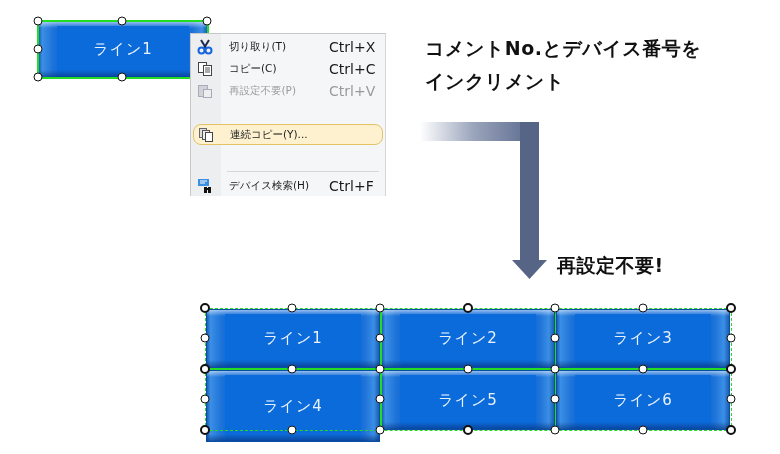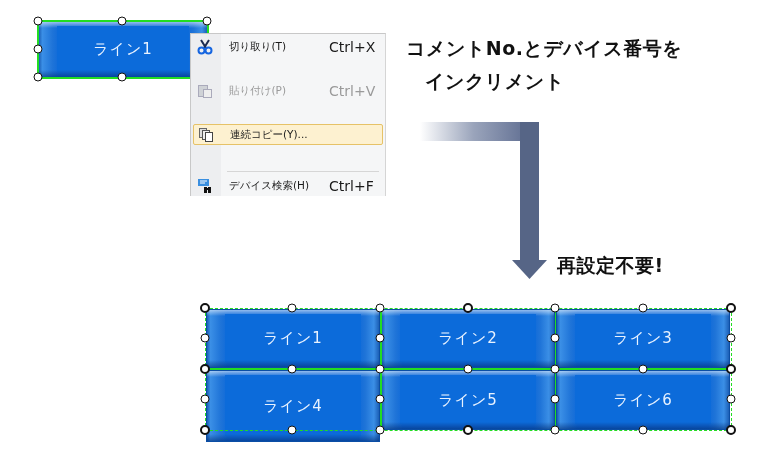--- a/index.html
+++ b/index.html
@@ -52,21 +52,21 @@
     font-size: 11px; color: #1a1a1a; z-index: 6;
   }
   .menu .gutter { position: absolute; left: 0; top: 0; bottom: 0; width: 30px; background: #edeef0; }
   .menu-item {
     position: absolute; left: 2px; right: 2px; height: 21px; display: flex; align-items: center;
   }
   .menu-item .icon { position: absolute; left: 3px; width: 18px; height: 16px; display: flex; align-items: center; justify-content: center; }
   .menu-item .text { position: absolute; left: 36px; font-size: 10.5px; }
   .menu-item .sc { position: absolute; left: 136px; font-size: 14px; }
   .menu-item.disabled .text, .menu-item.disabled .sc { color: #9a9a9a; }
-  .menu-item.hl { background: #fdf1d0; border: 1px solid #e6c267; border-radius: 2px; padding-left: 36px; }
+  .menu-item.hl { background: #fdf1d0; border: 1px solid #e6c267; border-radius: 8px; padding-left: 36px; }
   .menu-sep { position: absolute; left: 36px; right: 6px; height: 1px; background: #d6d6d6; }
 
   .note { position: absolute; font-size: 19px; font-weight: bold; color: #111; letter-spacing: 0.5px; }
 </style>
 </head>
 <body>
 
 <div class="line-btn" style="left:38px;top:21px;width:170px;height:57px;">
   <div class="inner"></div>
   <div class="label">ライン1</div>
@@ -87,29 +87,40 @@
       <svg width="16" height="16" viewBox="0 0 16 16">
           <path d="M4 1 L9 9 M12 1 L7 9" stroke="#1a2a50" stroke-width="2" fill="none"></path>
           <circle cx="4.5" cy="11.5" r="3" fill="none" stroke="#1565e0" stroke-width="2"></circle>
           <circle cx="11.5" cy="11.5" r="3" fill="none" stroke="#1565e0" stroke-width="2"></circle>
         </svg>
     </span>
     <span class="text">切り取り(T)</span>
     <span class="sc">Ctrl+X</span>
   </div>
 
+  <div class="menu-item" style="top:24px;">
+    <span class="icon">
+      <svg width="16" height="16" viewBox="0 0 16 16">
+          <rect x="1.5" y="1.5" width="8" height="10" fill="#fff" stroke="#444"></rect>
+          <rect x="6.5" y="4.5" width="8" height="10" fill="#fff" stroke="#444"></rect>
+          <path d="M8 7h5M8 9h5M8 11h5" stroke="#555"></path>
+        </svg>
+    </span>
+    <span class="text">コピー(C)</span>
+    <span class="sc">Ctrl+C</span>
+  </div>
 
   <div class="menu-item disabled" style="top:46px;">
     <span class="icon">
       <svg width="16" height="16" viewBox="0 0 16 16">
           <rect x="1.5" y="2.5" width="9" height="11" fill="#cfd2d6" stroke="#aab"></rect>
           <rect x="6.5" y="6.5" width="8" height="8" fill="#eee" stroke="#aab"></rect>
         </svg>
     </span>
-    <span class="text">貼り付け(P)</span>
+    <span class="text">再設定不要(P)</span>
     <span class="sc">Ctrl+V</span>
   </div>
 
 
   <div class="menu-item hl" style="top:90px;">
     <span class="icon">
       <svg width="16" height="16" viewBox="0 0 16 16">
           <rect x="1.5" y="1.5" width="7" height="9" fill="#ddd" stroke="#666"></rect>
           <rect x="4.5" y="3.5" width="7" height="9" fill="#eee" stroke="#555"></rect>
           <rect x="7.5" y="5.5" width="7" height="9" fill="#fff" stroke="#444"></rect>
@@ -129,21 +140,21 @@
           <rect x="7" y="9" width="3" height="6" fill="#111"></rect>
           <rect x="11" y="9" width="3" height="6" fill="#111"></rect>
           <rect x="9" y="10" width="3" height="2" fill="#111"></rect>
         </svg>
     </span>
     <span class="text">デバイス検索(H)</span>
     <span class="sc">Ctrl+F</span>
   </div>
 </div>
 
-<div class="note" style="left:406px;top:36px;">コメントNo.とデバイス番号を</div>
+<div class="note" style="left:425px;top:36px;">コメントNo.とデバイス番号を</div>
 <div class="note" style="left:425px;top:69px;">インクリメント</div>
 <div class="note" style="left:557px;top:253px;">再設定不要!</div>
 
 <svg class="abs" style="left:420px;top:122px;" width="130" height="160" viewBox="0 0 130 160">
   <defs>
     <linearGradient id="ag" x1="0" x2="1" y1="0" y2="0">
       <stop offset="0" stop-color="#ffffff"></stop>
       <stop offset="0.45" stop-color="#9aa4bb"></stop>
       <stop offset="1" stop-color="#55648a"></stop>
     </linearGradient>

